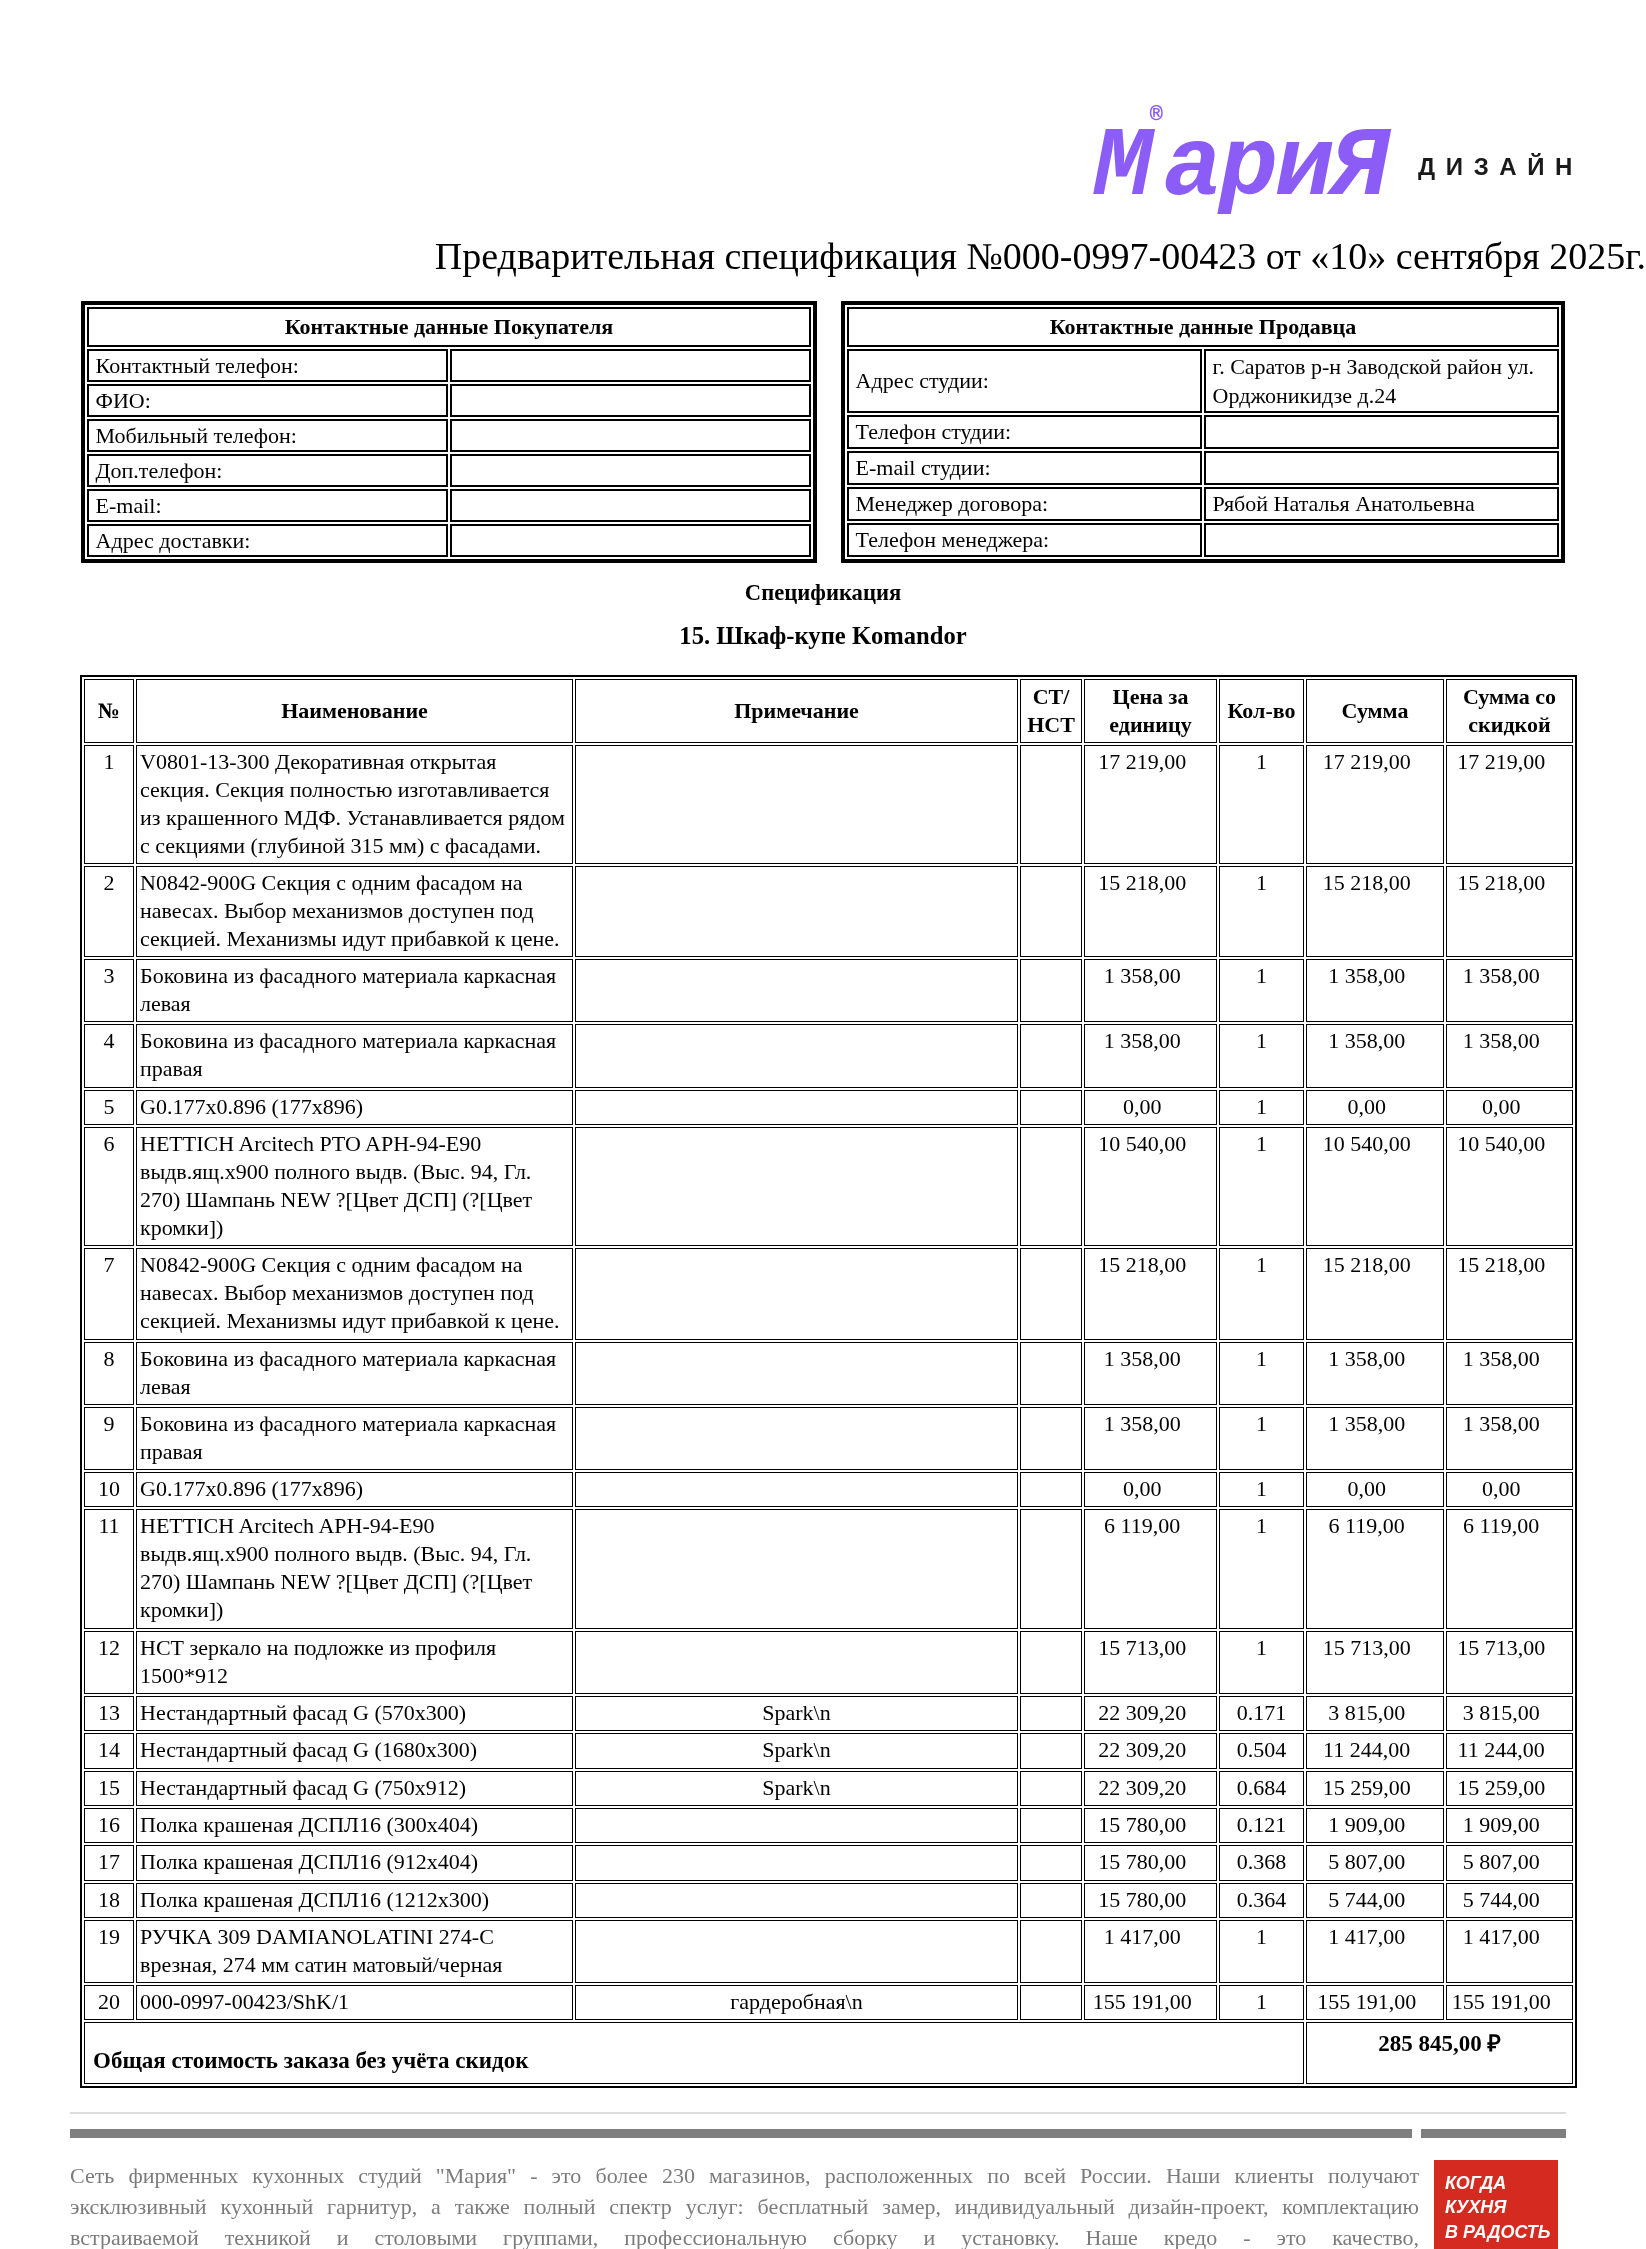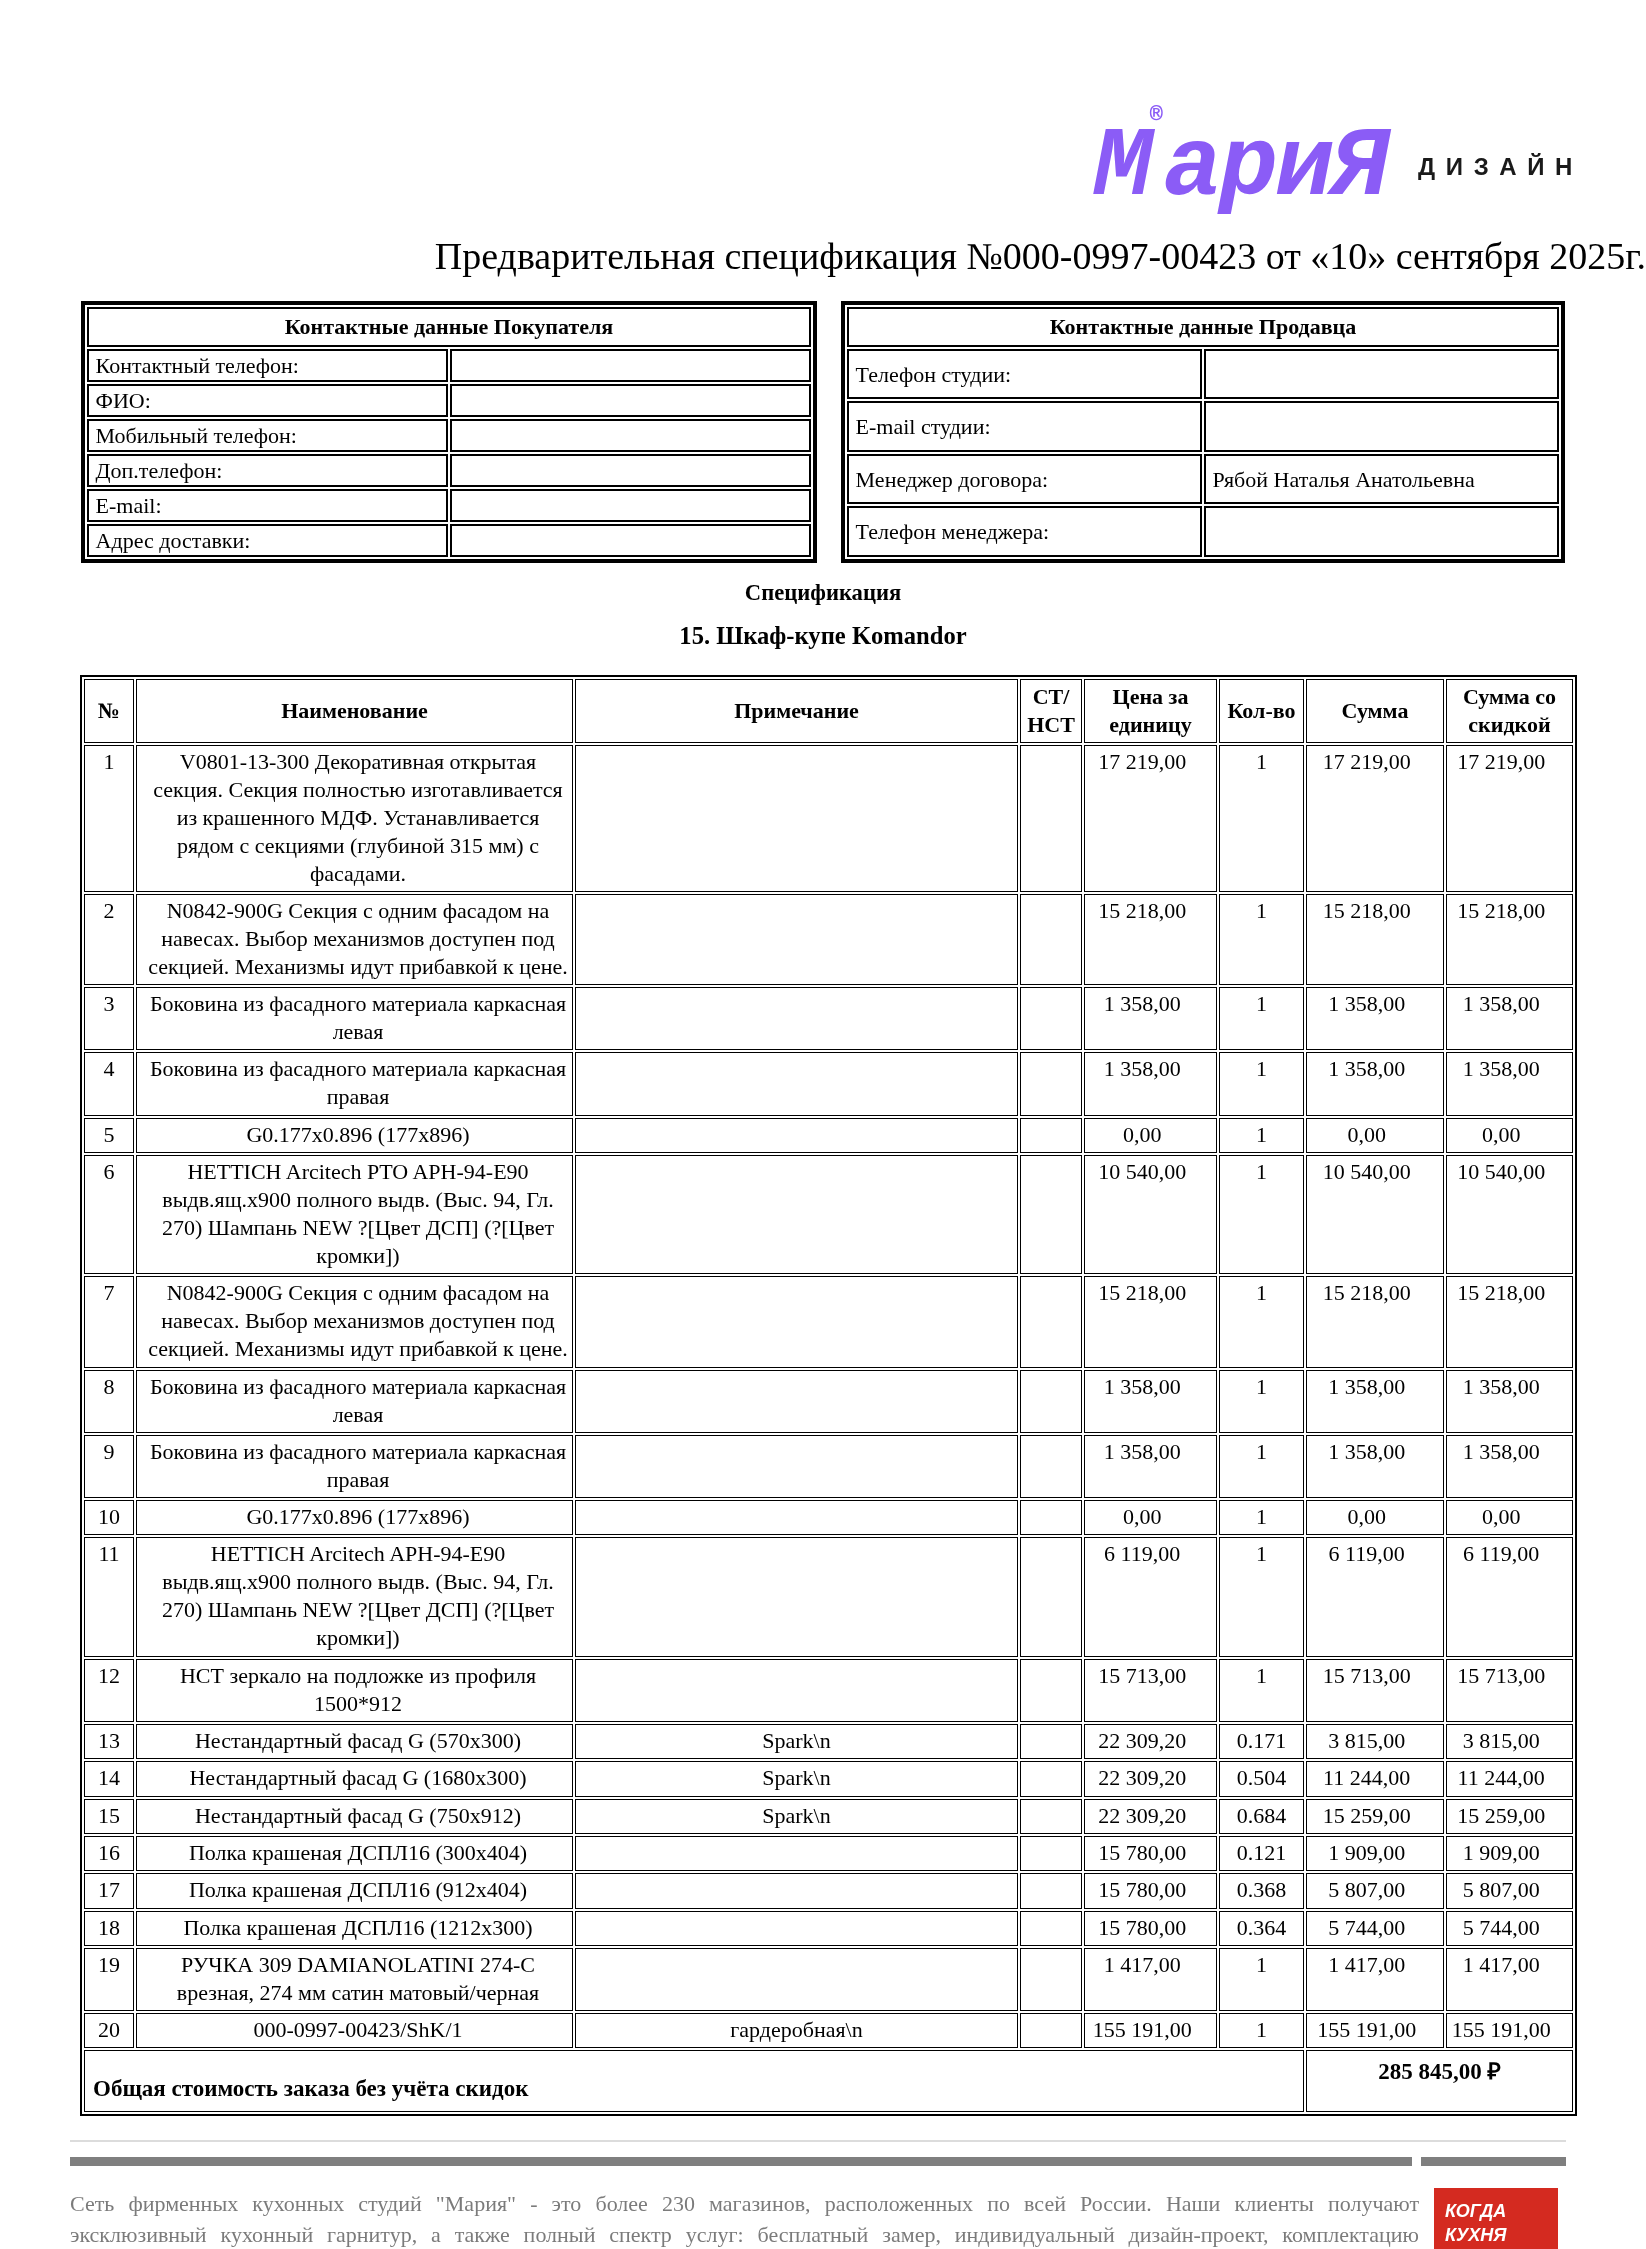--- a/index.html
+++ b/index.html
@@ -120,22 +120,22 @@
   table.spec td{
     border:1.3px solid #000;
     font-size:22px;
     line-height:28px;
     padding:2px 4px 3.3px 4px;
     vertical-align:top;
     text-align:center;
     overflow:hidden;
   }
   table.spec td.cell-name{
-    text-align:center;
-    padding-left:11px;
+    text-align:left;
+    padding-left:3px;
     padding-right:4px;
   }
   table.spec td.cell-num{padding-left:1.3px;padding-right:1.3px;}
   table.spec td.nowrap{white-space:nowrap;padding-left:1.3px;padding-right:18px;}
   table.spec td.total-label{
     font-weight:bold;
     text-align:left;
     font-size:23px;
     padding:24px 4px 8px 8px;
   }
@@ -239,20 +239,24 @@
           </tr>
         </tbody>
     </table>
     <table class="contact seller">
       <thead>
         <tr>
             <th colspan="2">Контактные данные Продавца</th>
           </tr>
       </thead>
       <tbody id="seller-body">
+          <tr>
+            <td class="c-label">Адрес студии:</td>
+            <td>г. Саратов р-н Заводской район ул. Орджоникидзе д.24</td>
+          </tr>
           <tr>
             <td class="c-label">Телефон студии:</td>
             <td></td>
           </tr>
           <tr>
             <td class="c-label">E-mail студии:</td>
             <td></td>
           </tr>
           <tr>
             <td class="c-label">Менеджер договора:</td>

